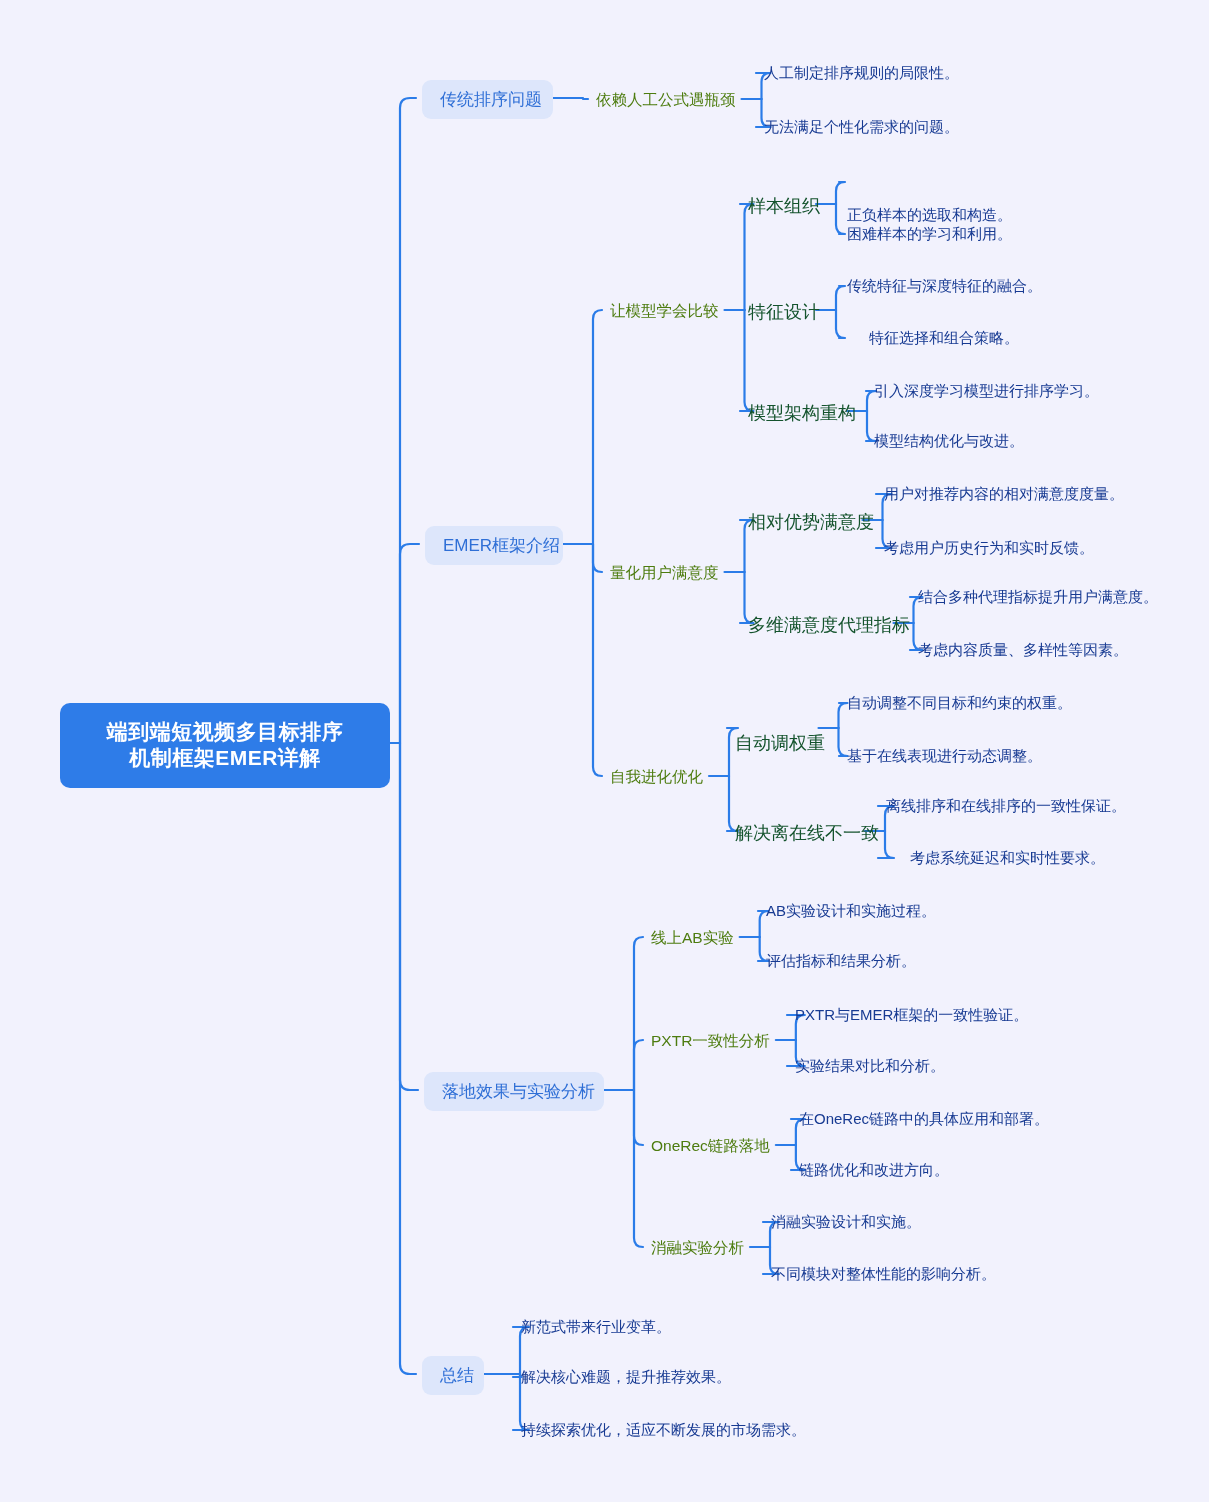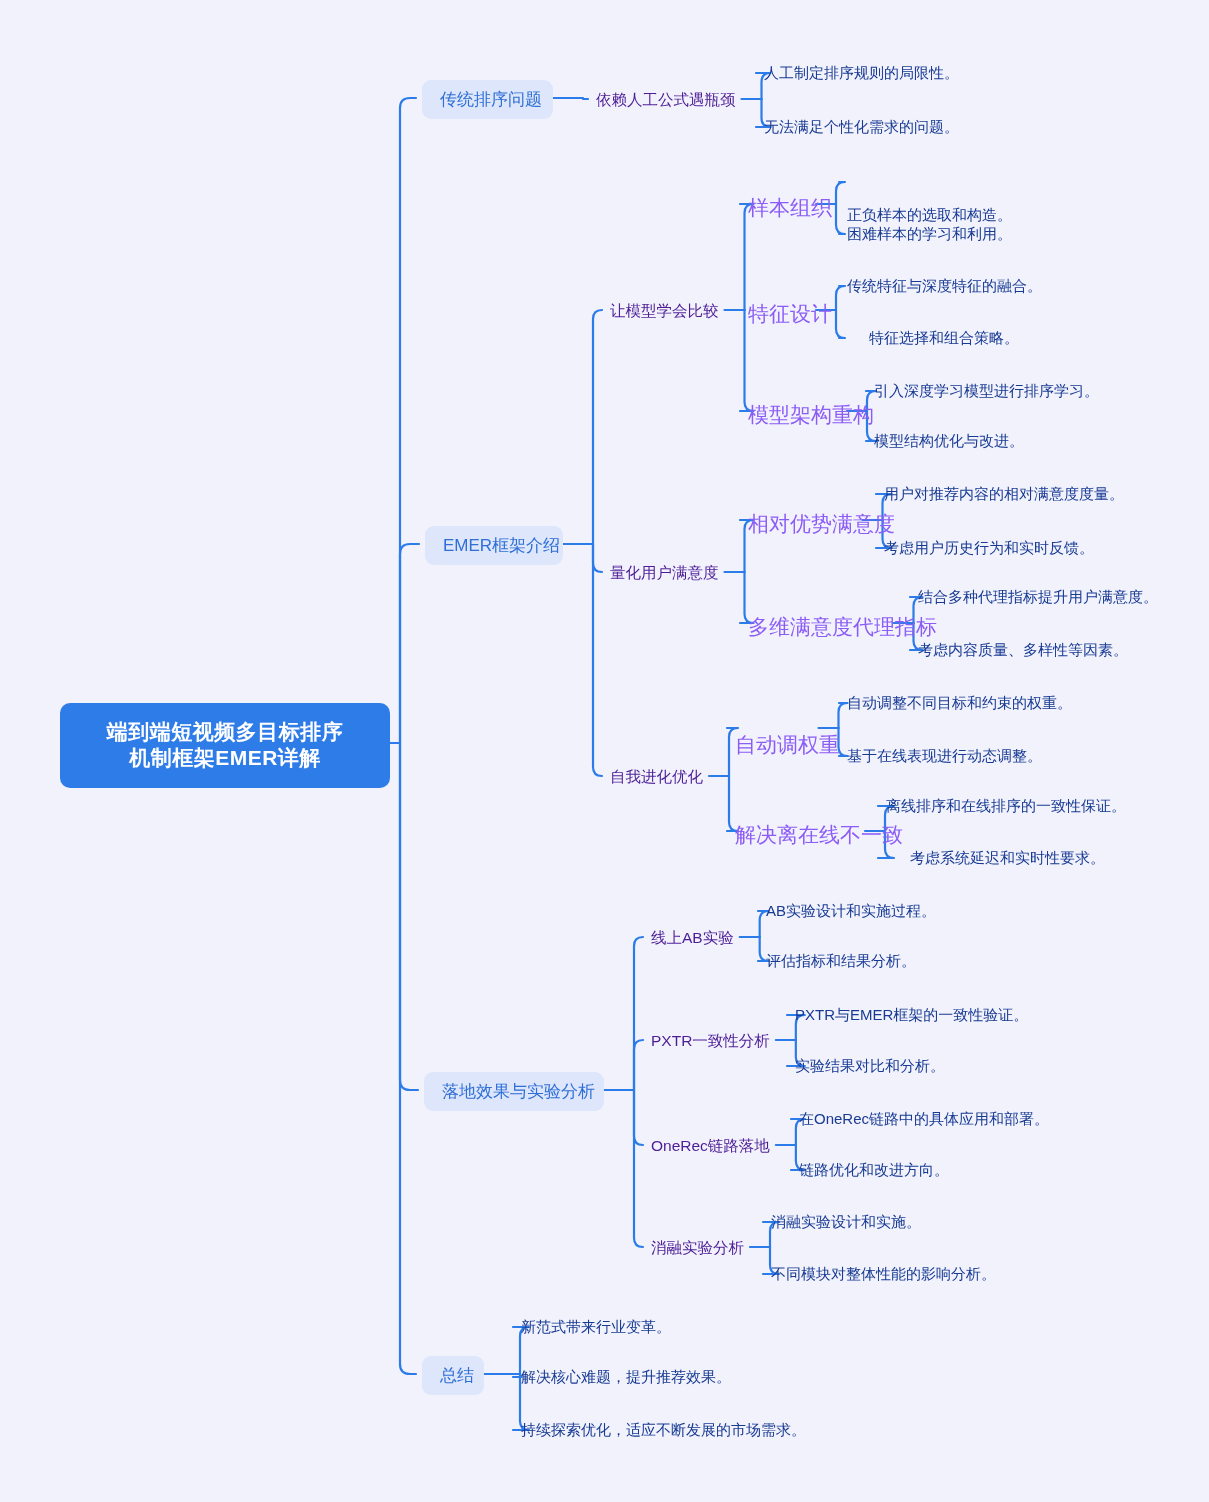--- a/index.html
+++ b/index.html
@@ -47,27 +47,27 @@
   .node.lvl1 {
     background: #dde6fb;
     color: #2f6fd6;
     border-radius: 9px;
     font-size: 17px;
     padding: 9px 18px;
     text-align: center;
   }
   
   .node.lvl2 {
-    color: #4c1d95;
+    color: #4d7c0f;
     font-size: 15.5px;
   }
   
   .node.lvl3 {
-    color: #8b5cf6;
-    font-size: 21px;
+    color: #14532d;
+    font-size: 18px;
   }
   
   .node.leaf {
     color: #173a92;
     font-size: 15px;
   }
 </style>
 </head>
 <body style="background: rgb(242, 242, 253);">
 

